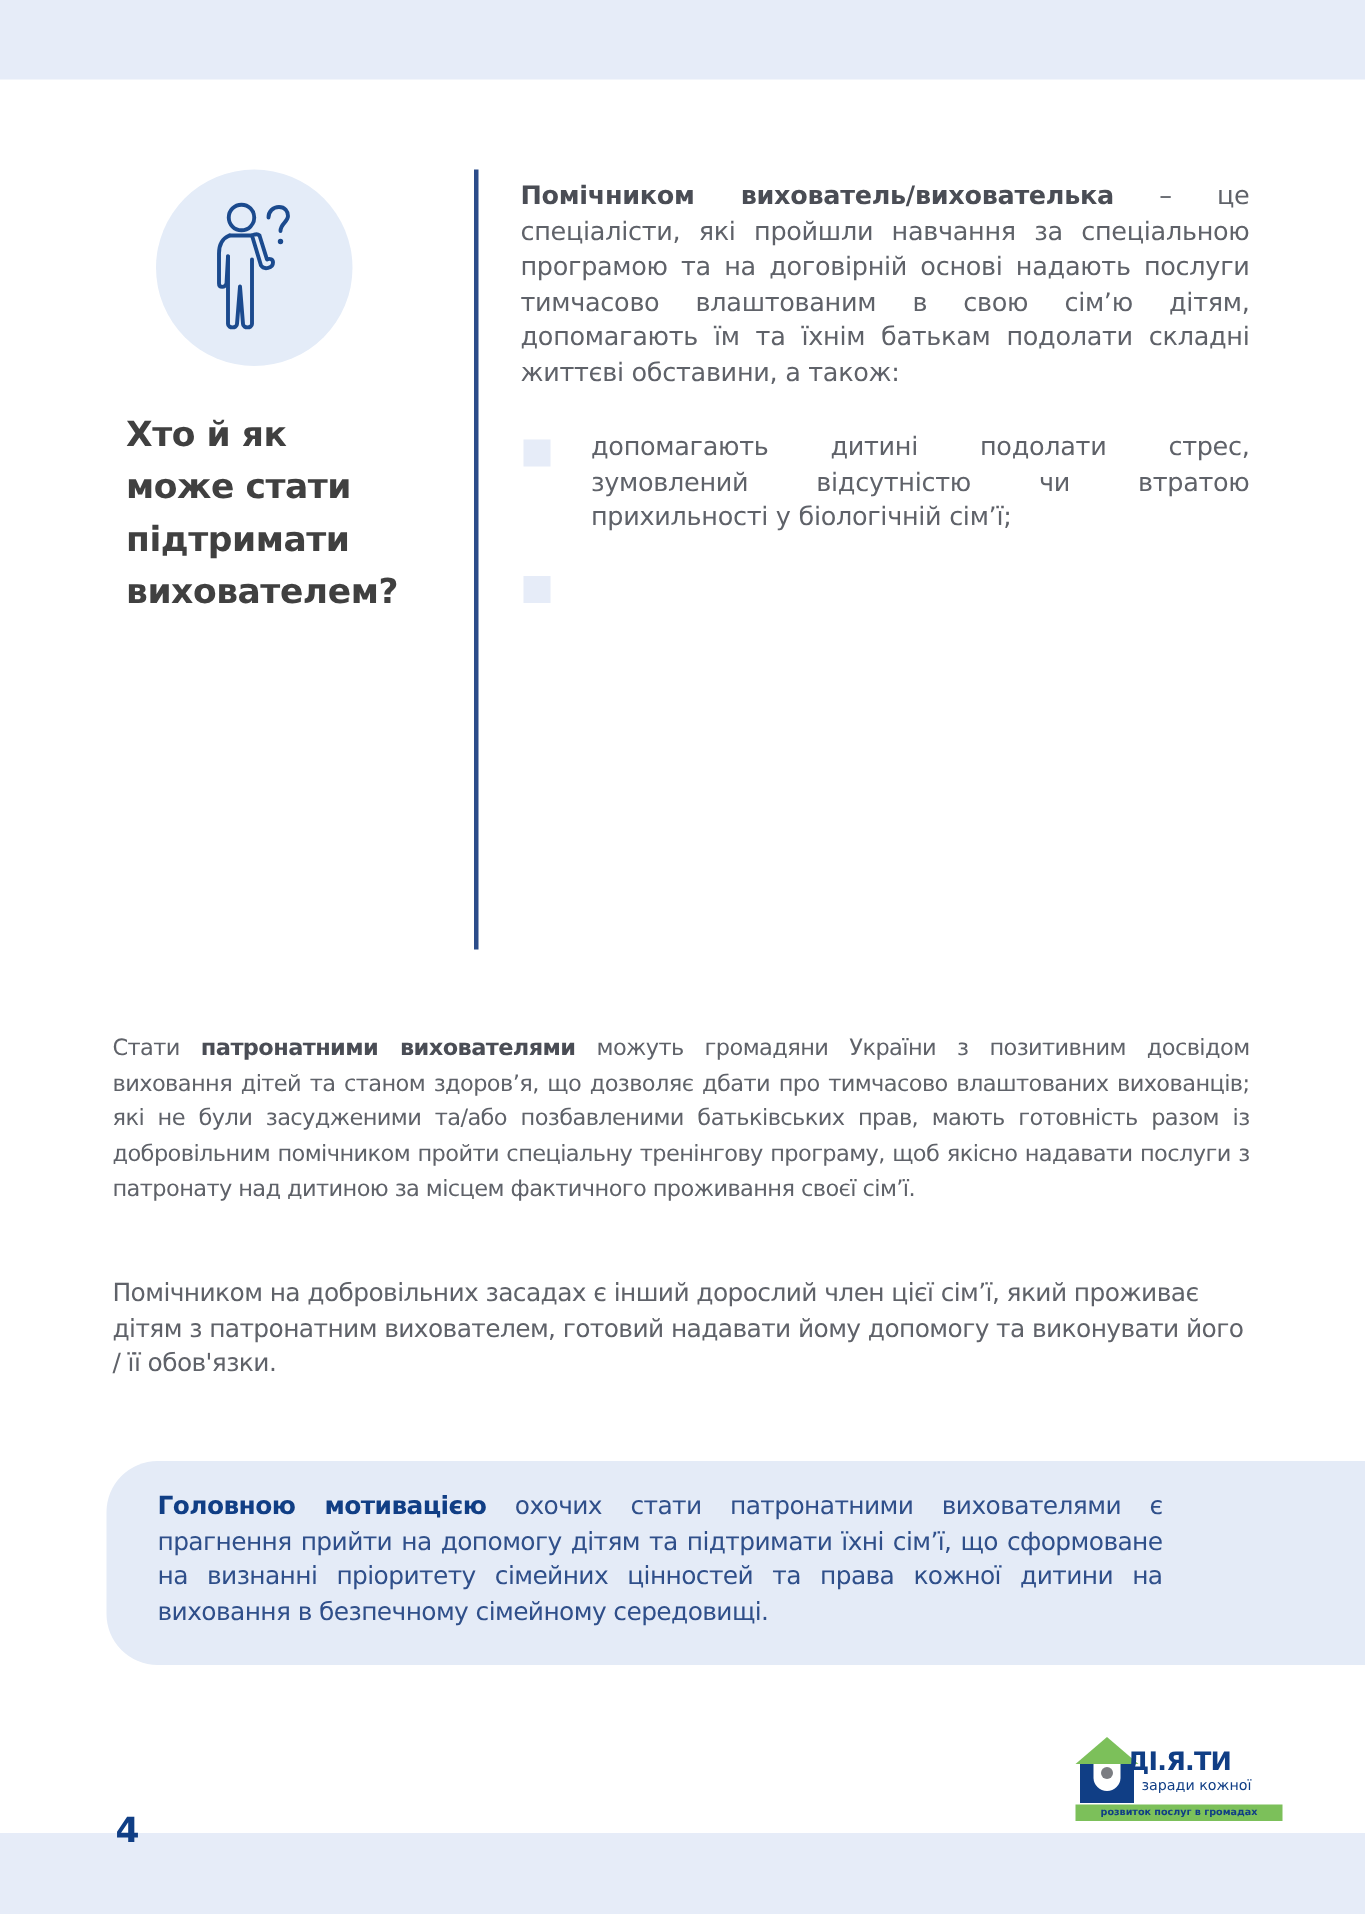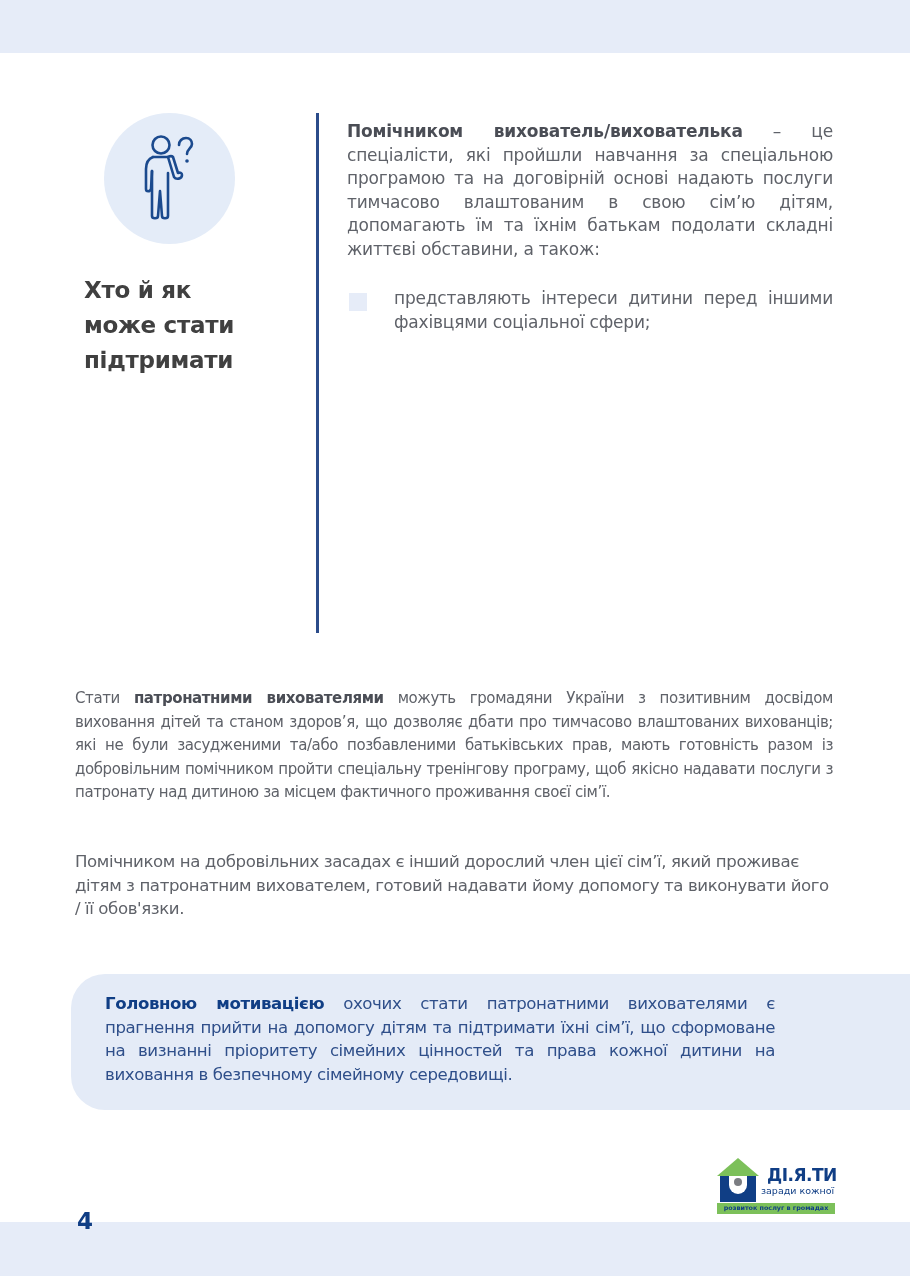--- a/index.html
+++ b/index.html
@@ -20,23 +20,23 @@
   .para2 { position:absolute; left:75px; top:850px; width:758px; font-family:"DejaVu Sans", sans-serif; font-size:16.6px; line-height:23.5px; color:#5f6269; letter-spacing:-0.4px; }
   .callout { position:absolute; left:71px; top:974px; width:884px; height:136px; background:#e4ebf7; border-radius:34px; }
   .callout-text { position:absolute; left:34px; top:18px; width:670px; font-family:"DejaVu Sans", sans-serif; font-size:16.6px; line-height:23.5px; color:#2f4f8a; text-align:justify; letter-spacing:-0.4px; }
   .callout-text b { color:#103e85; }
   .page-num { position:absolute; left:77px; top:1208px; font-family:"DejaVu Sans", sans-serif; font-weight:bold; font-size:23px; color:#103e85; }
   .logo { position:absolute; left:717px; top:1158px; width:120px; height:56px; }
   .logo-roof { position:absolute; left:0; top:0; width:0; height:0; border-left:21px solid transparent; border-right:21px solid transparent; border-bottom:18px solid #7cc05a; }
   .logo-house { position:absolute; left:3px; top:18px; width:36px; height:26px; background:#103e85; }
   .logo-house .eye { position:absolute; left:9px; top:0px; width:18px; height:18px; border-radius:0 0 9px 9px; background:#ffffff; }
   .logo-house .pupil { position:absolute; left:14px; top:2px; width:8px; height:8px; border-radius:50%; background:#7b7d82; }
-  .logo-title { position:absolute; left:50px; top:8px; font-family:"DejaVu Sans", sans-serif; font-weight:bold; font-size:17px; line-height:18px; color:#103e85; letter-spacing:-0.5px; white-space:nowrap; }
+  .logo-title { position:absolute; left:34px; top:8px; font-family:"DejaVu Sans", sans-serif; font-weight:bold; font-size:17px; line-height:18px; color:#103e85; letter-spacing:-0.5px; white-space:nowrap; }
   .logo-sub { position:absolute; left:44px; top:27px; font-family:"DejaVu Sans", sans-serif; font-size:9.5px; line-height:11px; color:#103e85; white-space:nowrap; }
-  .logo-tag { position:absolute; left:0px; top:45px; width:118px; height:11px; background:#7cc05a; font-family:"DejaVu Sans", sans-serif; font-weight:bold; font-size:6.4px; line-height:11px; color:#103e85; text-align:center; white-space:nowrap; }
+  .logo-tag { position:absolute; left:0px; top:45px; width:138px; height:11px; background:#7cc05a; font-family:"DejaVu Sans", sans-serif; font-weight:bold; font-size:6.4px; line-height:11px; color:#103e85; text-align:center; white-space:nowrap; }
 </style>
 </head>
 <body>
 
 <div class="top-band"></div>
 
 <div class="icon-circle">
   <svg width="131" height="131" viewBox="0 0 131 131">
     <g fill="none" stroke="#1b4a8e" stroke-width="2.6" stroke-linecap="round" stroke-linejoin="round">
       <circle cx="57" cy="32" r="8.5"></circle>
@@ -47,28 +47,30 @@
       <path d="M75 32 C75 28 78 25 82 25 C86 25 88 28 88 31 C88 35 83 36 83 41"></path>
     </g>
     <circle cx="83" cy="48" r="1.8" fill="#1b4a8e"></circle>
   </svg>
 </div>
 
 <div class="heading">
   <div>Хто й як</div>
   <div>може стати</div>
   <div>підтримати</div>
+  <div>вихователем?</div>
 </div>
 
 <div class="vline"></div>
 
 <div class="intro"><b>Помічником вихователь/вихователька</b><span> – це спеціалісти, які пройшли навчання за спеціальною програмою та на договірній основі надають послуги тимчасово влаштованим в свою  сім’ю дітям, допомагають їм та їхнім батькам подолати складні життєві обставини, а також:</span></div>
 
 <ul class="bullets">
-  <li class="bullet"><span class="marker"></span><span>представляють інтереси дитини перед іншими фахівцями соціальної сфери;</span></li>
+  <li class="bullet"><span class="marker"></span><span>допомагають дитині подолати стрес, зумовлений відсутністю чи втратою прихильності у біологічній сім’ї;</span></li>
+  <li class="bullet"><span class="marker"></span></li>
 </ul>
 
 <div class="para1"><span>Стати </span><b>патронатними вихователями</b><span> можуть громадяни України з позитивним досвідом виховання дітей та станом здоров’я, що дозволяє дбати про тимчасово влаштованих вихованців; які не були засудженими та/або позбавленими батьківських прав, мають готовність разом із добровільним помічником пройти спеціальну тренінгову програму, щоб якісно надавати послуги з патронату над дитиною за місцем фактичного проживання своєї сім’ї.</span></div>
 
 <div class="para2">Помічником на добровільних засадах є інший дорослий член цієї сім’ї, який проживає дітям з патронатним вихователем, готовий надавати йому допомогу та виконувати його / її обов'язки.</div>
 
 <div class="callout">
   <div class="callout-text"><b>Головною мотивацією</b><span> охочих стати патронатними вихователями є прагнення прийти на допомогу дітям та підтримати їхні сім’ї, що сформоване на визнанні пріоритету сімейних цінностей та права кожної дитини на виховання в безпечному сімейному середовищі.</span></div>
 </div>
 

